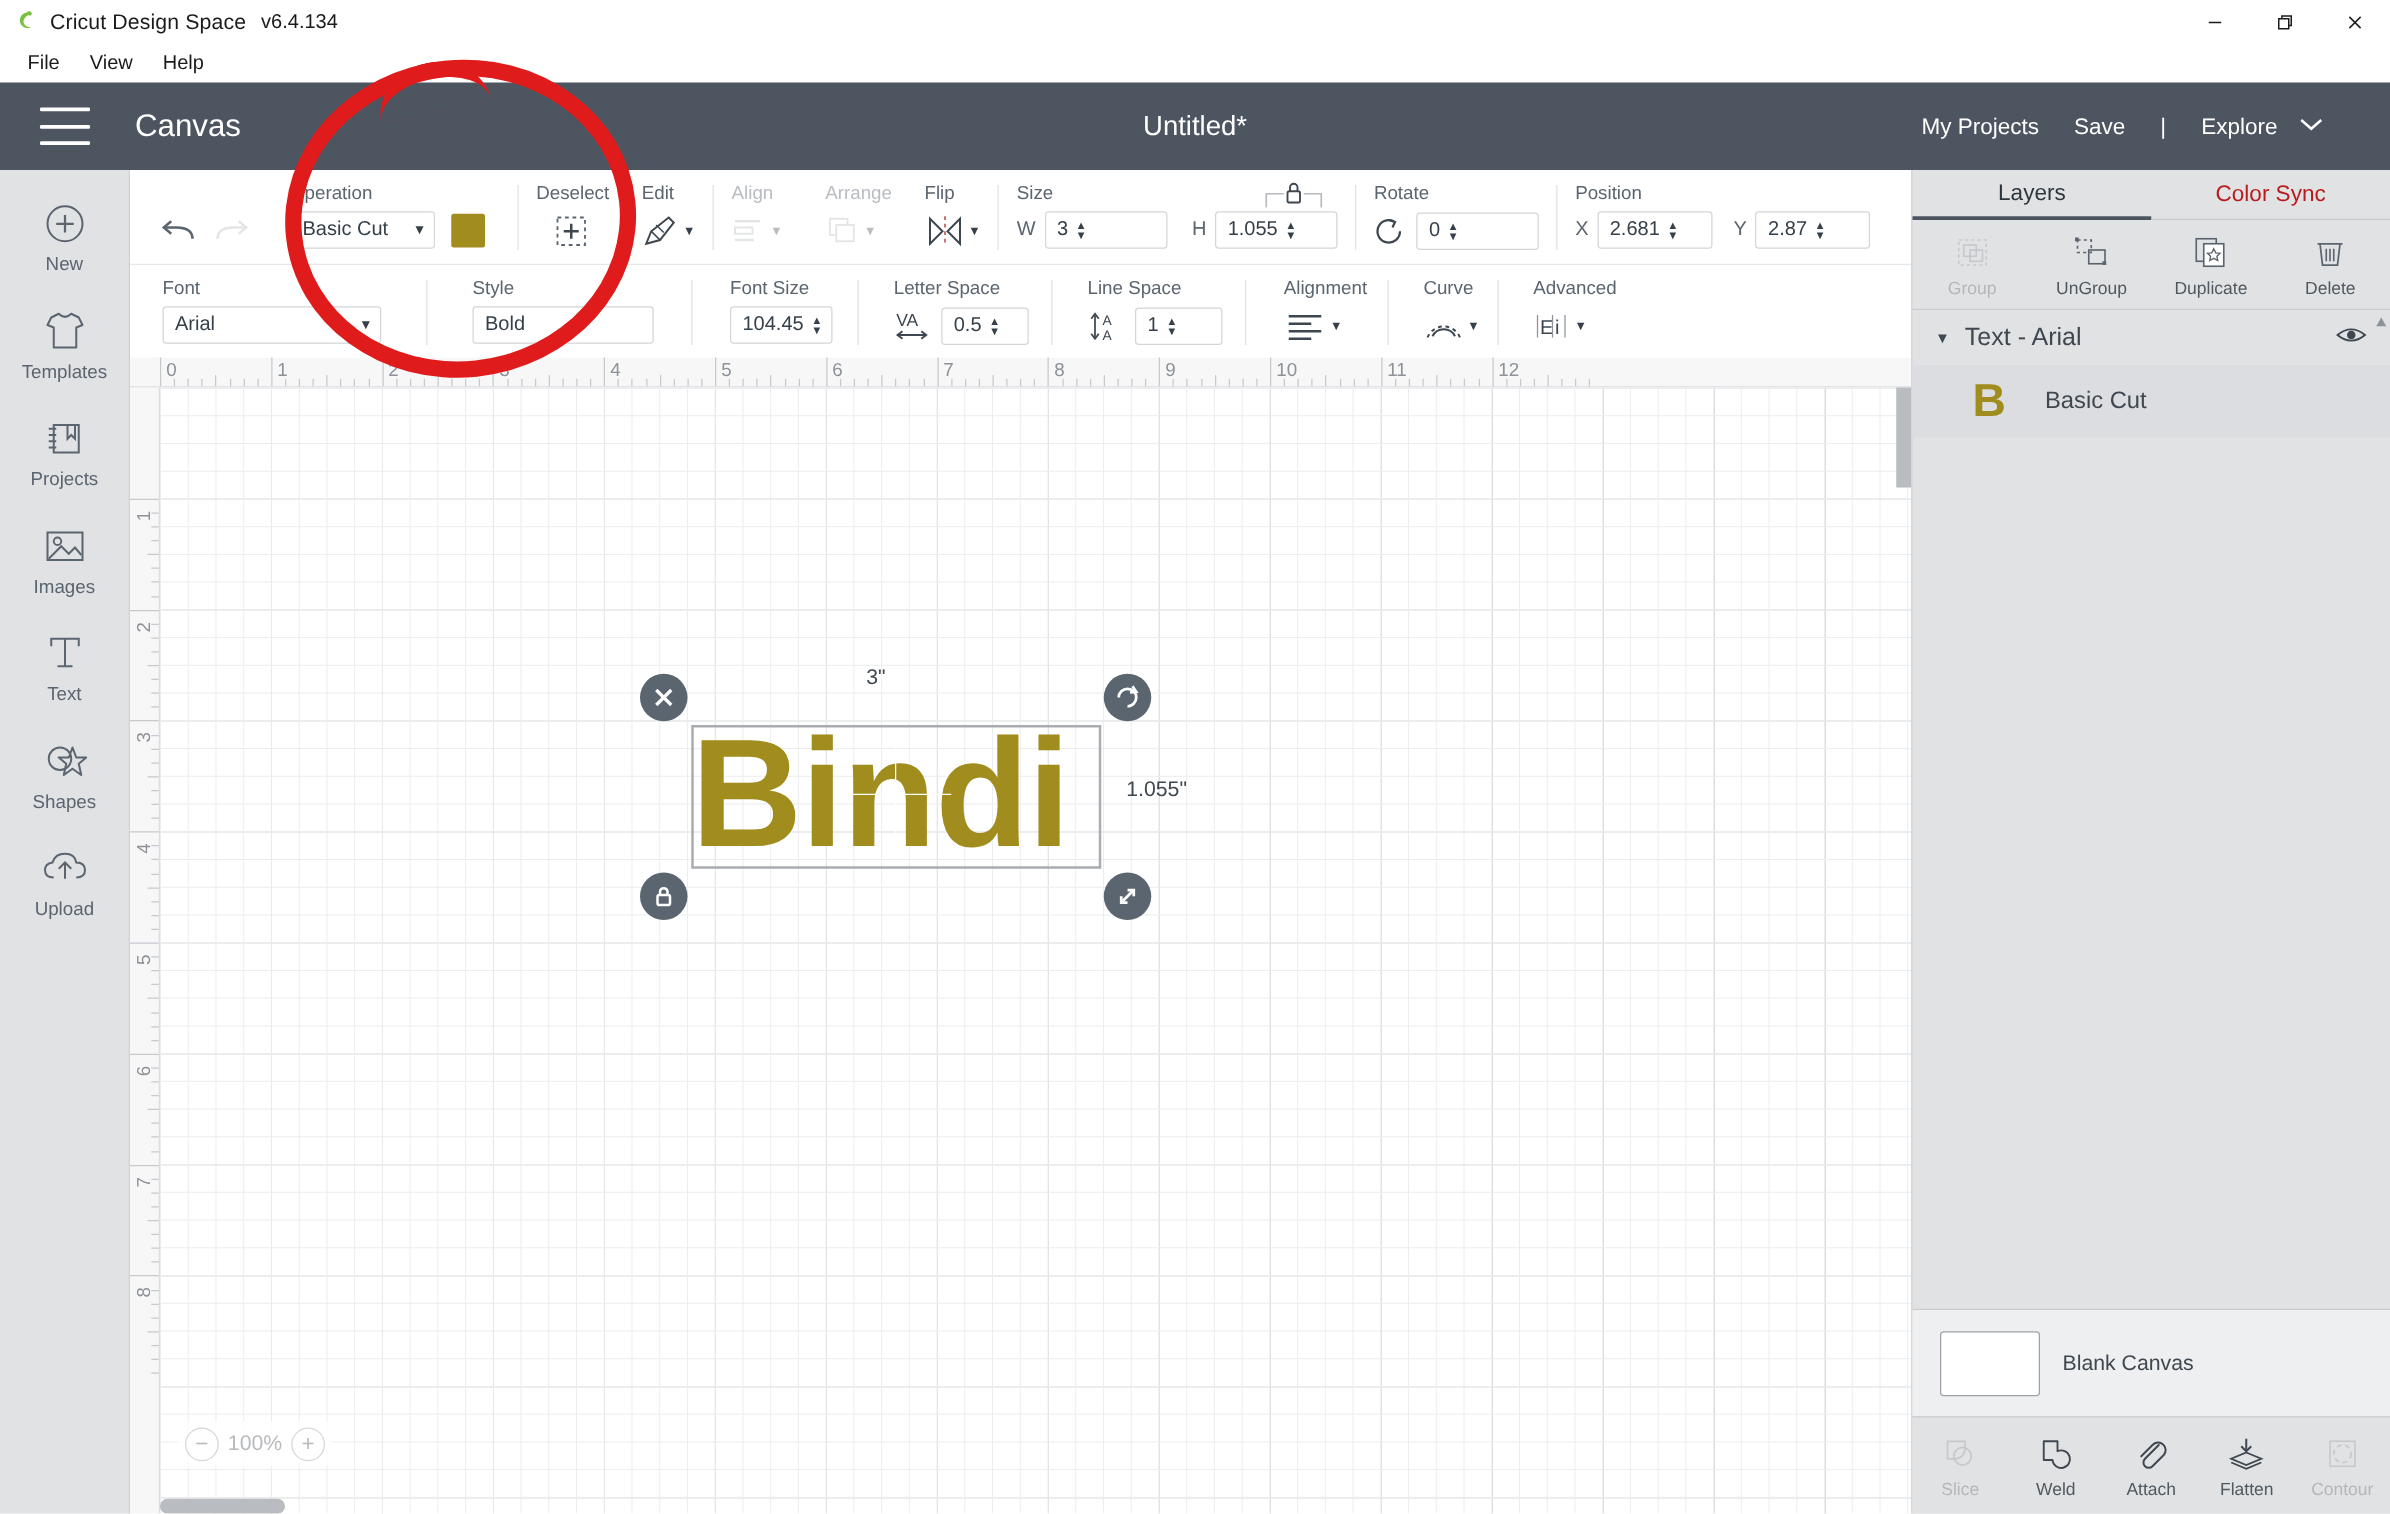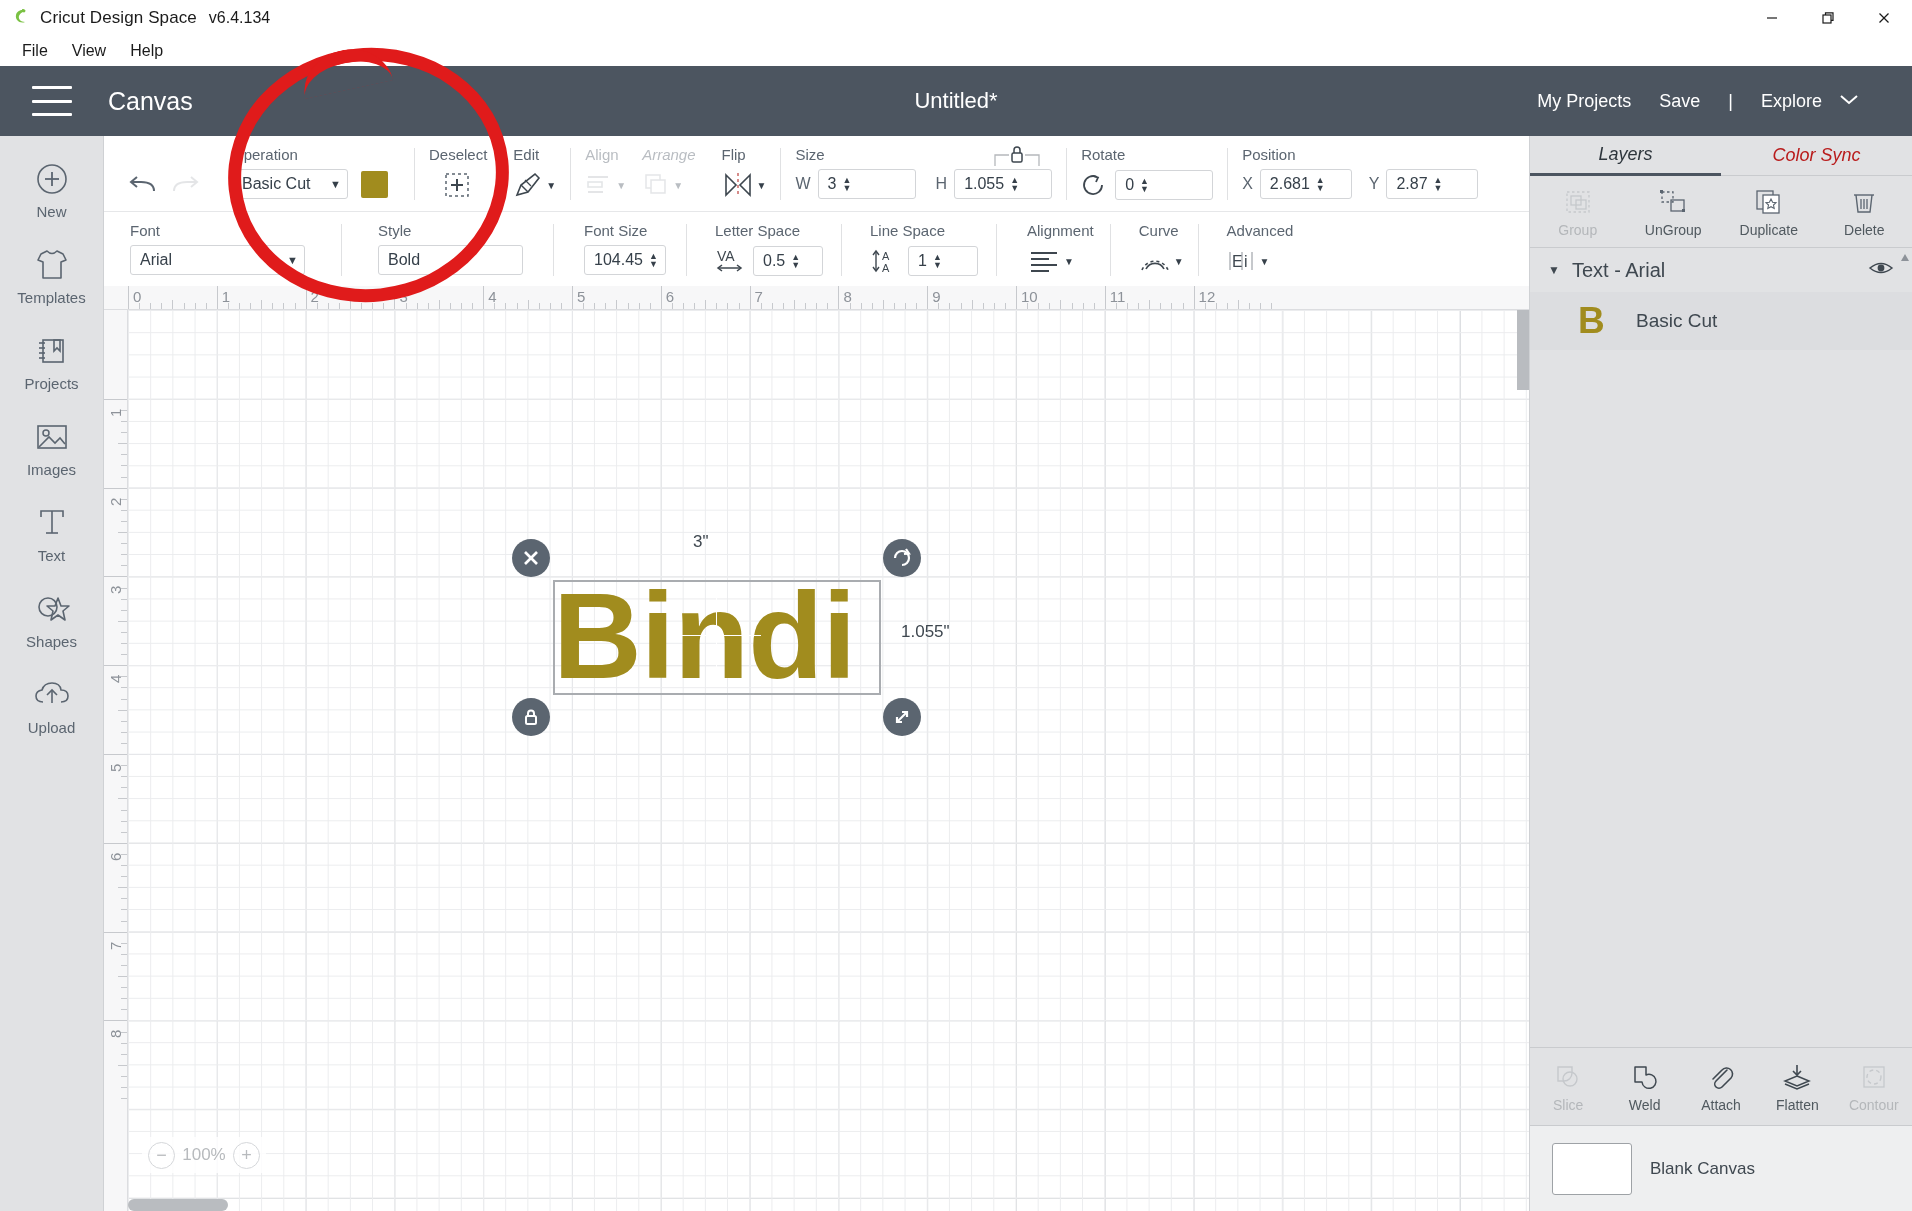--- a/index.html
+++ b/index.html
@@ -170,21 +170,21 @@
   #vscroll-right {
     position:absolute; right: 0; top: 24px; width: 12px; height: 80px; background:#b9bcc0;
   }
 
   
   #rightpanel {
     position: absolute; top: 136px; right: 0; width: 383px; bottom: 0;
     background: #e1e2e4; border-left: 1px solid #cfd1d4;
     display: flex; flex-direction: column;
   }
-  #rp-tabs { display: flex; height: 40px; font-style: italic; }
+  #rp-tabs { display: flex; height: 40px; }
   .rp-tab { flex: 1; display: flex; align-items: center; justify-content: center;
             font-size: 18px; color: #b91c1c; border-bottom: 1px solid #c9cbce; }
   .rp-tab.active { border-bottom: 3px solid #4c5560; color: #2e363d; }
   #rp-actions { display: flex; height: 72px; border-bottom: 1px solid #c9cbce; }
   .rp-act { flex: 1; display: flex; flex-direction: column; align-items: center; justify-content: center; }
   .rp-act .ic { height: 32px; display:flex; align-items:center; justify-content:center;}
   .rp-act .lb { font-size: 14px; color: #50595f; margin-top: 4px; }
   .rp-act.disabled .lb { color: #b4b7ba; }
   .rp-act.disabled .ic { opacity: .38; }
 
@@ -437,21 +437,21 @@
           <svg width="28" height="24" viewBox="0 0 28 24">
             <line x1="3" y1="4" x2="23" y2="4" stroke="#b9bdc2" stroke-width="2"></line>
             <rect x="3" y="9" width="14" height="5" fill="none" stroke="#b9bdc2" stroke-width="1.6"></rect>
             <line x1="3" y1="19" x2="18" y2="19" stroke="#b9bdc2" stroke-width="2"></line>
           </svg>
         </div>
         <span class="caret-sm" style="color:#b9bdc2;">▼</span>
       </div>
     </div>
 
-    <div class="tgroup" style="margin-left:16px;font-style:italic;">
+    <div class="tgroup" style="margin-left:34px;">
       <div class="tgroup-label disabled">Arrange</div>
       <div class="tgroup-body">
         <div class="iconbtn disabled">
           <svg width="28" height="26" viewBox="0 0 28 26">
             <rect x="4" y="3" width="14" height="13" fill="none" stroke="#b9bdc2" stroke-width="1.5"></rect>
             <rect x="9" y="8" width="14" height="13" fill="#ffffff" stroke="#b9bdc2" stroke-width="1.5"></rect>
           </svg>
         </div>
         <span class="caret-sm" style="color:#b9bdc2;">▼</span>
       </div>
@@ -1006,20 +1006,25 @@
         <span id="lc-label">Basic Cut</span>
       </div>
     </div>
     <div id="layer-scroll">
       <svg width="10" height="16" viewBox="0 0 10 16">
           <polygon points="5,2 9,9 1,9" fill="#8d9299"></polygon>
         </svg>
     </div>
   </div>
 
+  <div id="rp-canvasrow">
+    <div id="canvas-thumb"></div>
+    <div id="canvas-name">Blank Canvas</div>
+  </div>
+
   <div id="rp-bottom">
     <div class="rpb disabled">
       <div class="ic">
         <svg width="28" height="28" viewBox="0 0 28 28">
           <path d="M4 4 H18 V10 A8 8 0 0 1 10 18 H4 Z" fill="none" stroke="#9aa0a6" stroke-width="1.4"></path>
           <circle cx="16" cy="16" r="7" fill="none" stroke="#9aa0a6" stroke-width="1.4"></circle>
         </svg>
       </div>
       <div class="lb">Slice</div>
     </div>
@@ -1054,21 +1059,16 @@
       <div class="ic">
         <svg width="28" height="28" viewBox="0 0 28 28">
           <rect x="4" y="4" width="20" height="20" fill="none" stroke="#9aa0a6" stroke-width="1.3"></rect>
           <circle cx="14" cy="14" r="7" fill="none" stroke="#9aa0a6" stroke-width="1.4" stroke-dasharray="4 3"></circle>
         </svg>
       </div>
       <div class="lb">Contour</div>
     </div>
   </div>
 
-  <div id="rp-canvasrow">
-    <div id="canvas-thumb"></div>
-    <div id="canvas-name">Blank Canvas</div>
-  </div>
-
 </div>
 
 <div id="red-circle"></div>
 <div id="red-tail"></div>
 
 </body></html>

